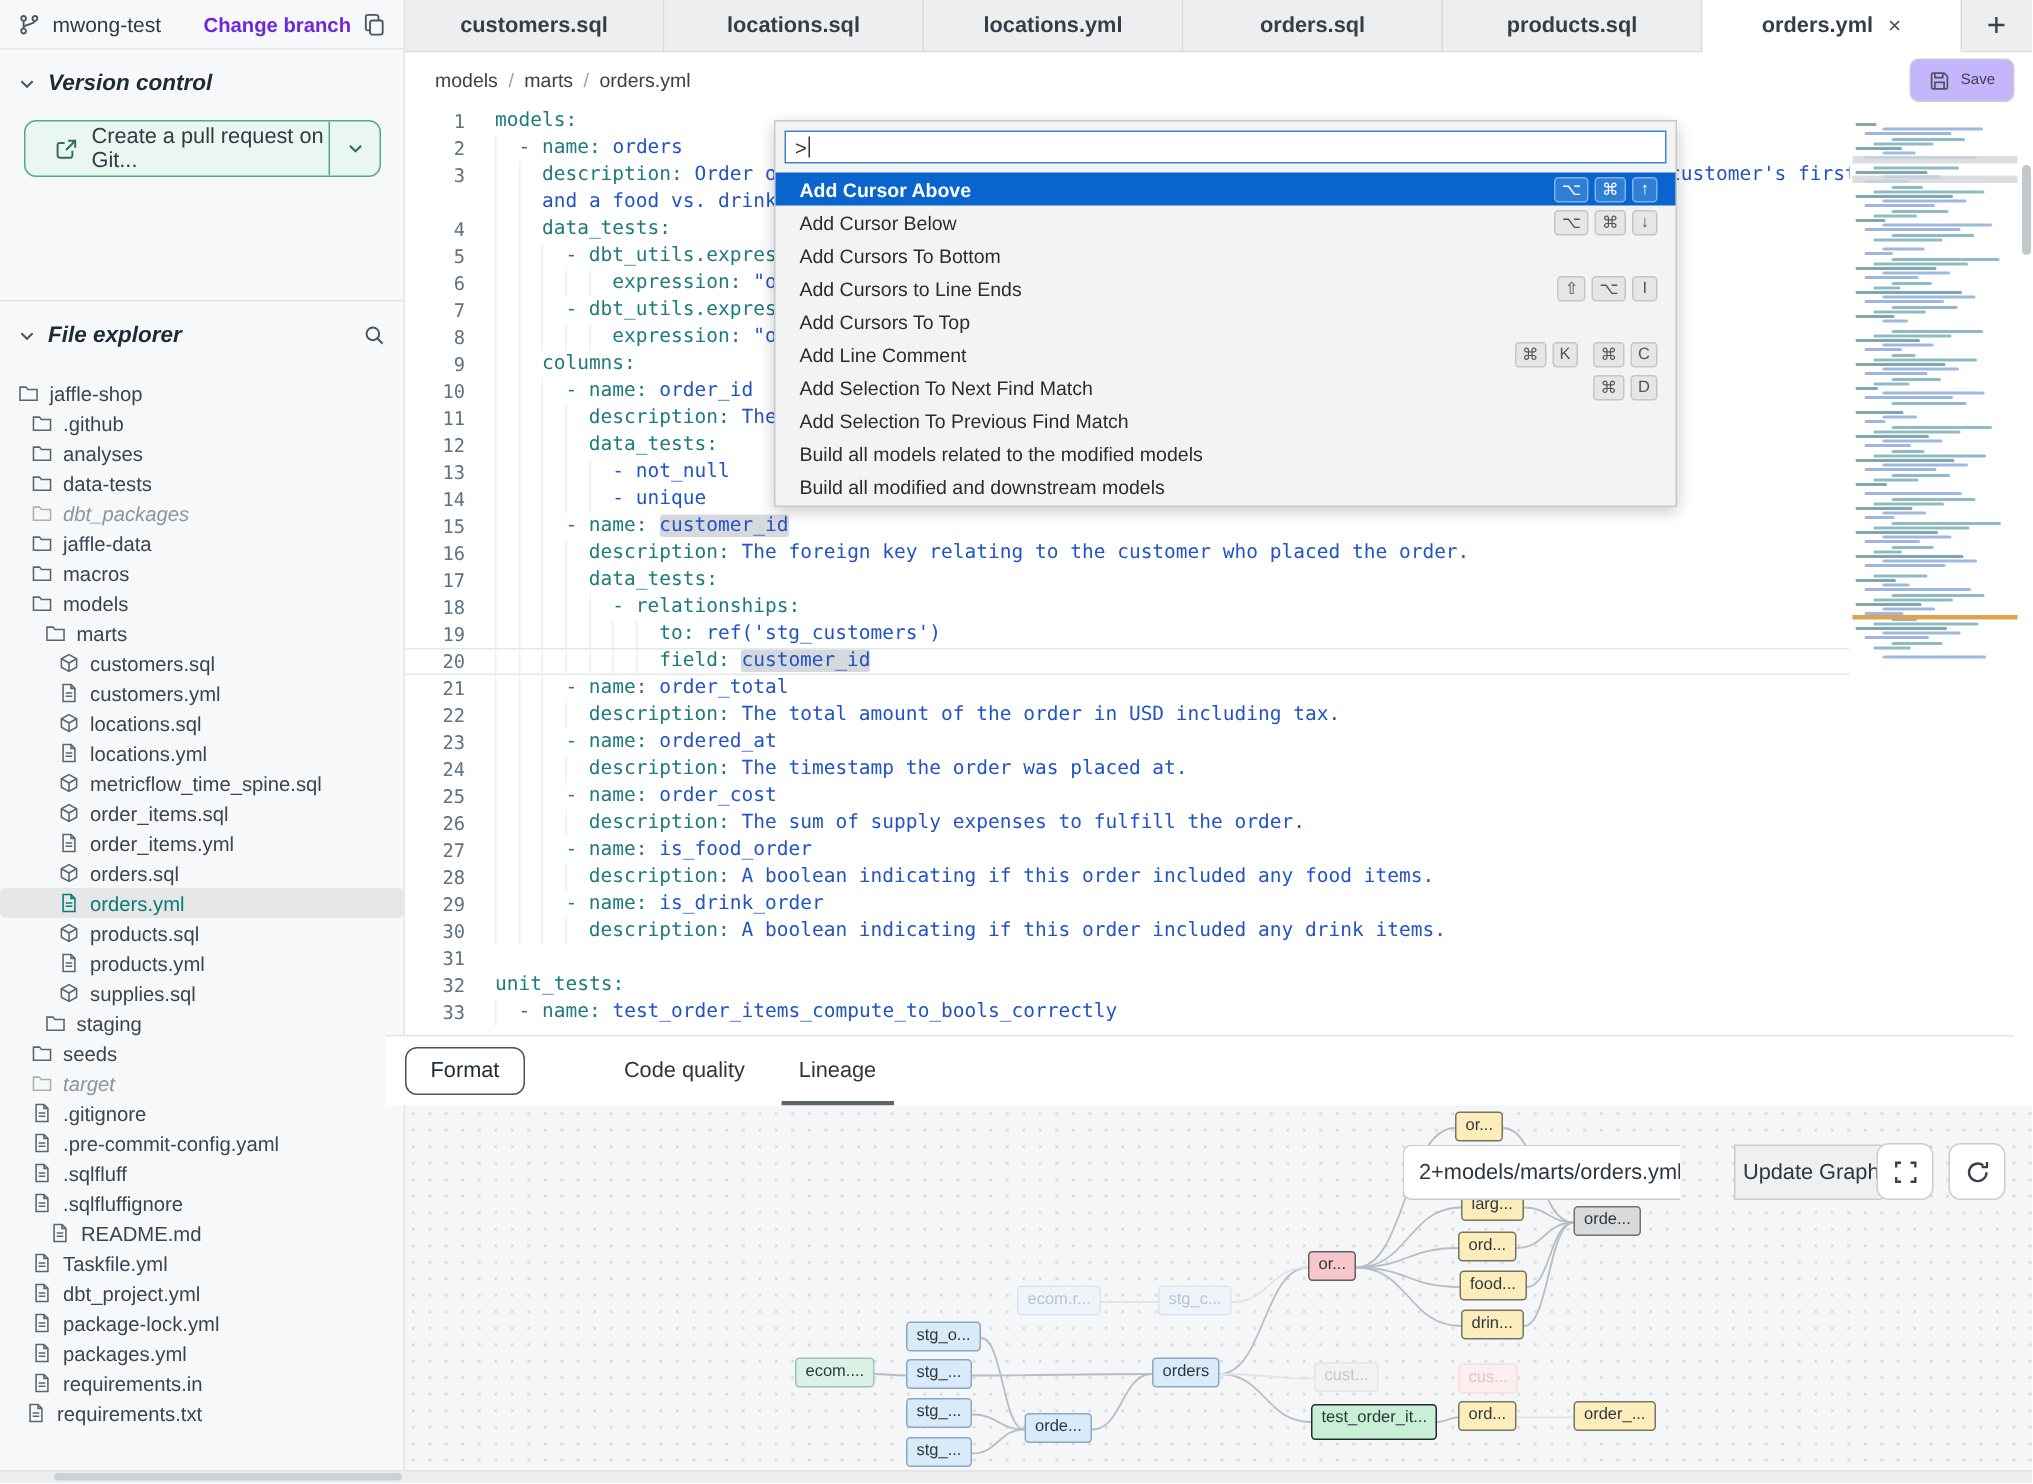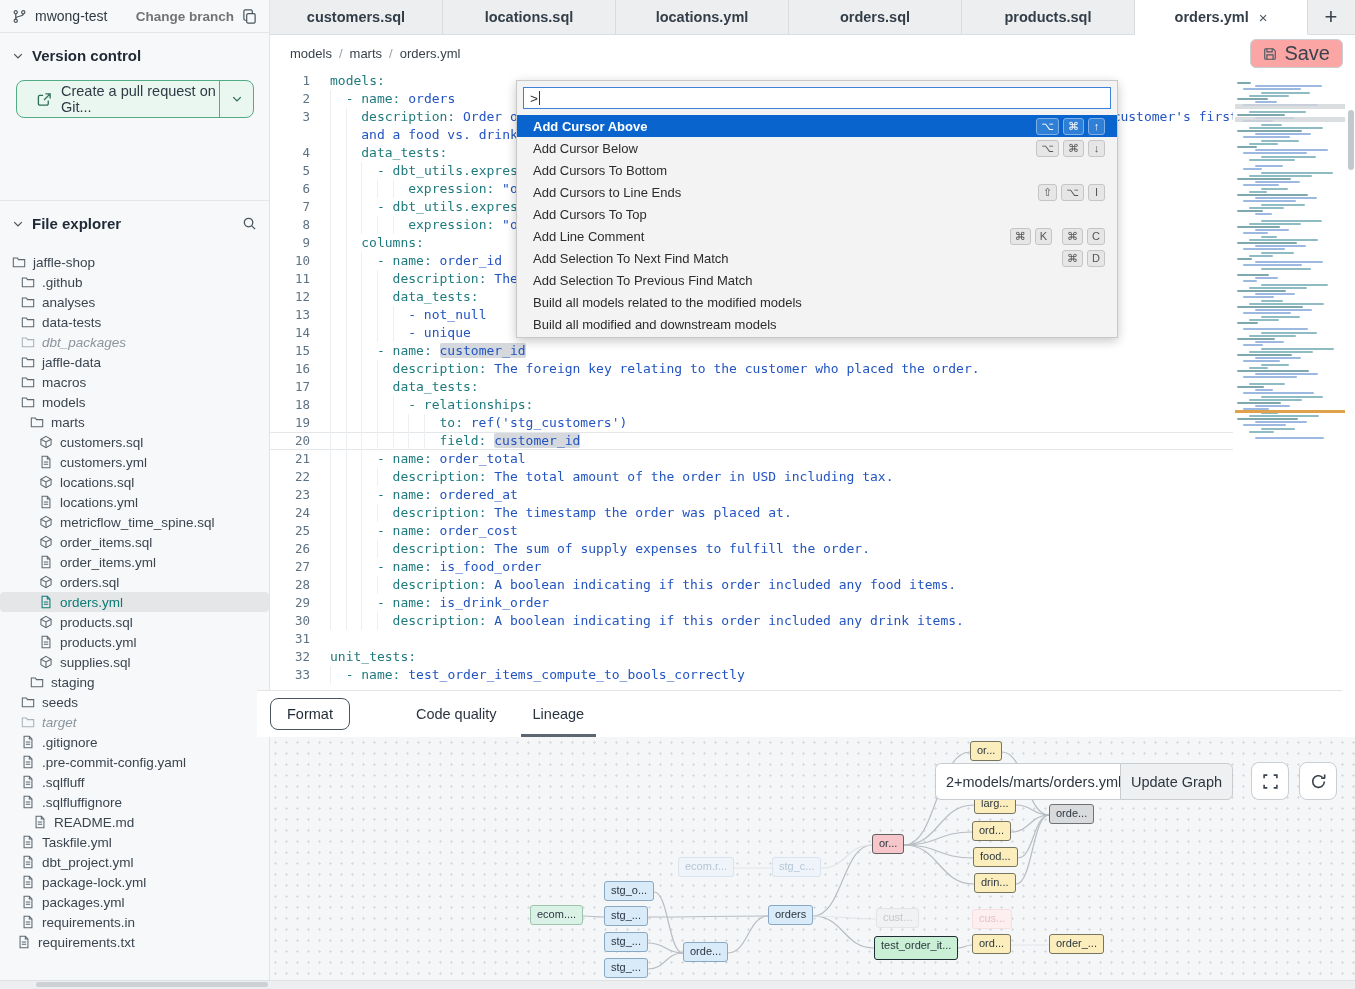--- a/index.html
+++ b/index.html
@@ -6,24 +6,24 @@
   html,body { background:#fff; }
   .app { position:relative; width:1355px; height:989px; overflow:hidden;
          font-family:"Liberation Sans", sans-serif; color:#333e48; background:#fff; }
 
   
   .sidebar { position:absolute; left:0; top:0; width:270px; height:980px;
              background:#f7f8f9; border-right:1px solid #e1e4e7; }
   .sb-top { height:33px; display:flex; align-items:center; padding:0 12px; gap:8px;
             border-bottom:1px solid #e4e7e9; }
   .sb-branch-name { font-size:14px; color:#2f3a44; flex:0 0 auto; }
-  .sb-change { margin-left:auto; color:#737373; font-size:13.5px; font-weight:600; cursor:pointer; }
+  .sb-change { margin-left:auto; color:#6d28d9; font-size:13.5px; font-weight:600; cursor:pointer; }
   .icn { display:inline-flex; align-items:center; justify-content:center; color:#4a565f; }
   .sb-section-head { display:flex; align-items:center; gap:8px; padding:14px 12px 8px 12px; }
-  .sb-section-head .ttl { font-size:15px; font-weight:700; color:#1f2a36; }
+  .sb-section-head .ttl { font-size:15px; font-weight:700; color:#1f2a36;font-style:italic; }
   .sb-section-head .spacer { flex:1; }
   .pr-btn { margin:8px 16px 0 16px; width:238px; height:38px; display:flex; align-items:stretch;
             background:#e9f7f0; border:1px solid #53ab85; border-radius:8px; overflow:hidden; cursor:pointer; }
   .pr-main { flex:1; display:flex; align-items:center; gap:9px; padding-left:20px;
              font-size:14.5px; color:#2f3b45; }
   .pr-split { width:34px; border-left:1px solid #53ab85; display:flex; align-items:center; justify-content:center; }
   .sb-divider { height:1px; background:#e4e7e9; margin-top:82px; }
   .tree { position:absolute; top:252px; left:0; right:0; bottom:10px; overflow:hidden; }
   .t-row { display:flex; align-items:center; height:20px; gap:7px; font-size:13.5px;
            color:#3a4550; cursor:pointer; }
@@ -43,21 +43,21 @@
   .tab .close { font-size:15px; font-weight:400; color:#4a565f; }
   .newtab { width:46px; display:flex; align-items:center; justify-content:center;
             font-size:22px; font-weight:300; color:#39424c; cursor:pointer; }
 
   
   .crumbbar { position:absolute; left:270px; top:35px; width:1085px; height:37px; background:#fff;
               display:flex; align-items:center; padding:0 12px 0 20px; }
   .crumbs { font-size:13px; color:#39424c; display:flex; gap:7px; }
   .crumbs .sep { color:#9aa2aa; }
   .savebtn { margin-left:auto; height:29px; padding:0 12px; display:flex; align-items:center; gap:7px;
-             border:1px solid #c9ced3; border-radius:6px; background:#fca5a5; font-size:20px;
+             border:1px solid #c9ced3; border-radius:6px; background:#c4b5fd; font-size:10px;
              color:#39424c; cursor:pointer; }
 
   
   .editor { position:absolute; left:270px; top:72px; width:1085px; height:618px; background:#fff; overflow:hidden; }
   .code { position:absolute; left:0; top:2; right:122px; overflow:hidden;
           font-family:"DejaVu Sans Mono", monospace; font-size:13px; }
   .c-row { display:flex; height:18px; line-height:18px; white-space:pre; }
   .c-row.cur { box-shadow: inset 0 1px 0 #e4e7ea, inset 0 -1px 0 #e4e7ea; }
   .gut { flex:0 0 40px; text-align:right; color:#5d7282; font-size:12.5px; user-select:none; }
   .ctext { margin-left:20px; }
@@ -119,22 +119,22 @@
   .gn-green-selected { background:#c9efd4; border:1.5px solid #202b33; height:24px; }
   .gn-faded-blue  { background:#eef4fa; border-color:#d9e4ee; color:#b6c6d4; }
   .gn-faded-gray  { background:#f1f2f3; border-color:#e2e4e6; color:#c3c8cc; }
   .gn-faded-green { background:#ecf6f0; border-color:#def0e5; color:#c2d4c8; }
   .gn-faded-pink  { background:#fdeef0; border-color:#f6dee1; color:#e6c1c6; }
 
   .graphbar { position:absolute; left:665px; top:26px; height:37px; display:flex; z-index:5; }
   .gsearch { width:185px; height:37px; background:#fff; border:1px solid #c7ccd1; border-right:none;
              border-radius:6px 0 0 6px; display:flex; align-items:center; padding:0 10px;
              font-size:14.5px; color:#2c3640; white-space:nowrap; overflow:hidden; }
-  .gupdate { width:113px; height:37px; background:#eef0f2; border:1px solid #c7ccd1; border-radius:0 6px 6px 0;
-             display:flex; align-items:center; justify-content:center; font-size:14.5px; color:#2c3640; cursor:pointer; }
+  .gupdate { width:103px; height:37px; background:#eef0f2; border:1px solid #c7ccd1; border-radius:0 6px 6px 0;
+             display:flex; align-items:center; justify-content:center; font-size:14.5px; color:#2c3640; cursor:pointer;margin-left:36px; }
   .sqbtn { position:absolute; top:25px; width:38px; height:38px; background:#fff; border:1px solid #c9ced3;
            border-radius:8px; display:flex; align-items:center; justify-content:center; cursor:pointer; z-index:5; }
   .hstrip { position:absolute; left:0px; top:980px; width:1355px; height:9px; background:#eceef0;
             border-top:1px solid #dfe2e5; }
   .hthumb { position:absolute; left:36px; top:982px; width:232px; height:5px; background:#cdd1d5; border-radius:3px; }
 </style>
 </head>
 <body>
 
 <div class="app">

